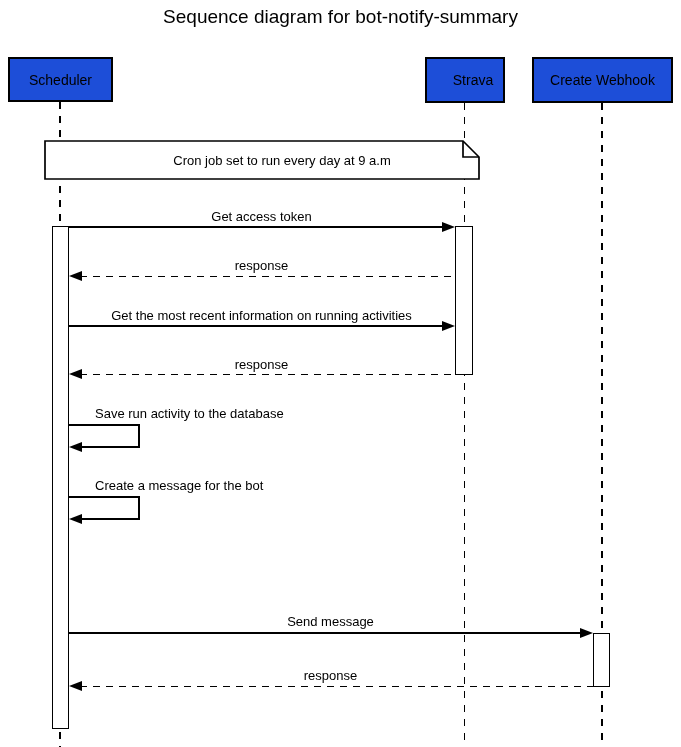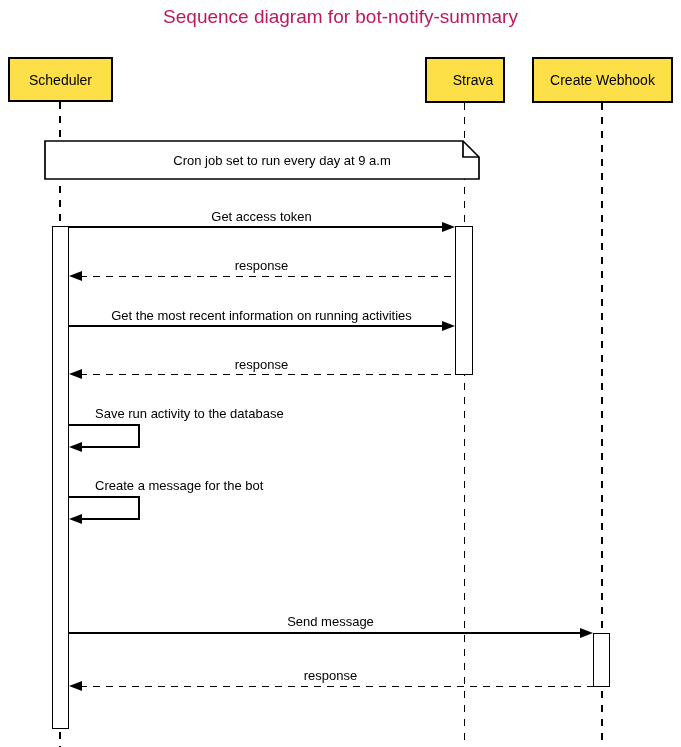--- a/index.html
+++ b/index.html
@@ -2,24 +2,24 @@
 <html><head>
 <meta charset="utf-8">
 <style>
   html,body { margin:0; padding:0; background:#ffffff; }
   .diagram {
     position:relative; width:681px; height:747px; background:#ffffff;
     font-family:"Liberation Sans", sans-serif; color:#000; overflow:hidden;
   }
   .title {
     position:absolute; left:0; top:6px; width:681px; text-align:center;
-    font-size:19px; color:#be185d;
+    font-size:19px; color:#000000;
   }
   .pbox {
-    position:absolute; box-sizing:border-box; border:2px solid #000; background:#fde047;
+    position:absolute; box-sizing:border-box; border:2px solid #000; background:#1d4ed8;
     display:flex; align-items:center; justify-content:center;
     font-size:14px; z-index:5;
   }
   .lifeline {
     position:absolute; width:1.5px; z-index:1;
     background:repeating-linear-gradient(to bottom,#000 0 7px,transparent 7px 14px);
   }
   .activation {
     position:absolute; box-sizing:border-box; border:1.7px solid #000; background:#fff; z-index:2;
   }

